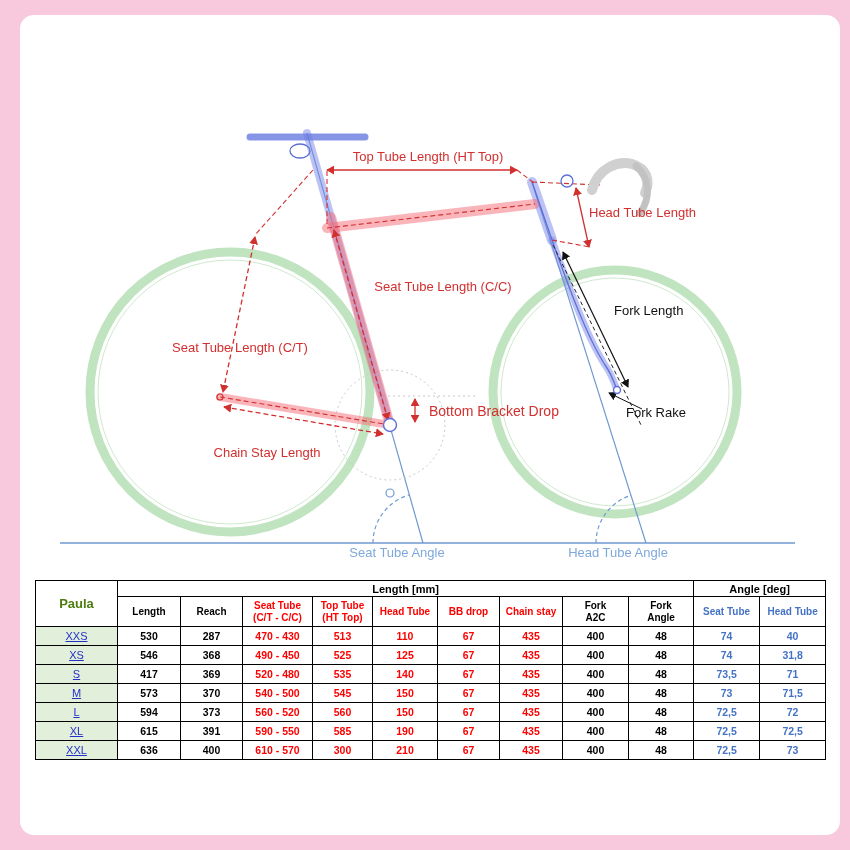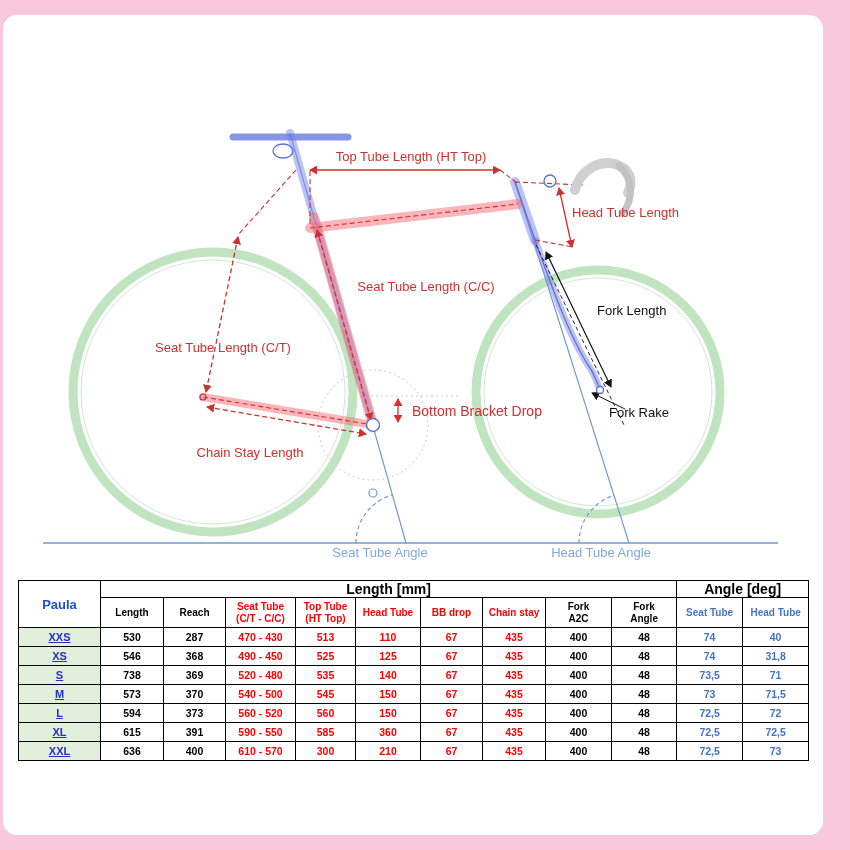--- a/index.html
+++ b/index.html
@@ -2,21 +2,21 @@
 <html style="--pink: #f8c9dd; --red: #d22f2f; --tablered: #fe0000; --angleblue: #4472c4; --linkblue: #2430c8; --skyblue: #7fa8dc; --groundblue: #6f9ad0; --frameblue: #5b6fd6; --wheelgreen: #9ed49e; --sizebg: #e2efda;"><head>
 <meta charset="utf-8">
 <style>
   *{box-sizing:border-box}
   html,body{margin:0;padding:0}
   body{
     width:850px;height:850px;position:relative;
     background:var(--pink,#f8c9dd);
     font-family:"Liberation Sans","DejaVu Sans",sans-serif;
   }
-  .canvas{position:absolute;left:3px;top:15px;width:820px;height:820px;background:#ffffff;border-radius:14px;overflow:hidden}
+  .canvas{position:absolute;left:20px;top:15px;width:820px;height:820px;background:#ffffff;border-radius:14px;overflow:hidden}
   .diagram{position:absolute;left:0;top:85px;width:820px;height:480px}
 
   
   .wheel{fill:none;stroke:var(--wheelgreen,#9ed49e);stroke-width:9;opacity:.65}
   .wheel-in{fill:none;stroke:var(--wheelgreen,#9ed49e);stroke-width:1;opacity:.5}
   .ln-ground{stroke:var(--groundblue,#6f9ad0);stroke-width:1.5}
   .ln-axis{stroke:var(--groundblue,#6f9ad0);stroke-width:1.2}
   .ln-gray{fill:none;stroke:#c8c8c8;stroke-width:1;stroke-dasharray:2 3}
   .band-b{stroke:rgba(122,136,234,.5);stroke-linecap:round;fill:none}
   .band-p{stroke:rgba(245,108,118,.5);stroke-linecap:round;fill:none}
@@ -38,26 +38,26 @@
   svg text{font-family:"Liberation Sans","DejaVu Sans",sans-serif}
   .t-r{fill:var(--red,#d22f2f);font-size:13px}
   .t-k{fill:#111;font-size:13px}
   .t-sky{fill:var(--skyblue,#7fa8dc);font-size:13px}
   .t-mid{text-anchor:middle}
   .t-big{font-size:14px}
 
   
   .geo-table{position:absolute;left:15px;top:565px;width:790px;border-collapse:collapse;table-layout:fixed}
   .geo-table th,.geo-table td{border:1px solid #000;text-align:center;vertical-align:middle;padding:0;font-weight:bold;background:#fff;overflow:hidden}
-  .model{font-size:13px;color:#1d4ed8}
-  .grp{font-size:14px;height:16px;color:#000}
+  .model{font-size:13px;color:#4d7c0f}
+  .grp{font-size:11px;height:16px;color:#000}
   .colhead{font-size:10px;height:30px;line-height:1.2}
   .geo-table tbody td{font-size:10.5px;height:19px}
   .size-cell{background:var(--sizebg,#e2efda) !important}
-  .size-link{color:var(--linkblue,#2430c8);text-decoration:underline;font-weight:bold;font-size:11px;cursor:pointer}
+  .size-link{color:var(--linkblue,#2430c8);text-decoration:underline;font-weight:normal;font-size:11px;cursor:pointer}
   .c-k{color:#000}
   .c-r{color:var(--tablered,#fe0000)}
   .c-b{color:var(--angleblue,#4472c4)}
 </style>
 </head>
 <body>
 
 <div class="canvas">
 
   <svg class="diagram" viewBox="0 0 820 480">
@@ -223,21 +223,21 @@
           <td class="c-r">125</td>
           <td class="c-r">67</td>
           <td class="c-r">435</td>
           <td class="c-k">400</td>
           <td class="c-k">48</td>
           <td class="c-b">74</td>
           <td class="c-b">31,8</td>
         </tr>
         <tr>
           <td class="size-cell"><a class="size-link">S</a></td>
-          <td class="c-k">738</td>
+          <td class="c-k">417</td>
           <td class="c-k">369</td>
           <td class="c-r">520 - 480</td>
           <td class="c-r">535</td>
           <td class="c-r">140</td>
           <td class="c-r">67</td>
           <td class="c-r">435</td>
           <td class="c-k">400</td>
           <td class="c-k">48</td>
           <td class="c-b">73,5</td>
           <td class="c-b">71</td>
@@ -269,21 +269,21 @@
           <td class="c-k">48</td>
           <td class="c-b">72,5</td>
           <td class="c-b">72</td>
         </tr>
         <tr>
           <td class="size-cell"><a class="size-link">XL</a></td>
           <td class="c-k">615</td>
           <td class="c-k">391</td>
           <td class="c-r">590 - 550</td>
           <td class="c-r">585</td>
-          <td class="c-r">360</td>
+          <td class="c-r">190</td>
           <td class="c-r">67</td>
           <td class="c-r">435</td>
           <td class="c-k">400</td>
           <td class="c-k">48</td>
           <td class="c-b">72,5</td>
           <td class="c-b">72,5</td>
         </tr>
         <tr>
           <td class="size-cell"><a class="size-link">XXL</a></td>
           <td class="c-k">636</td>

